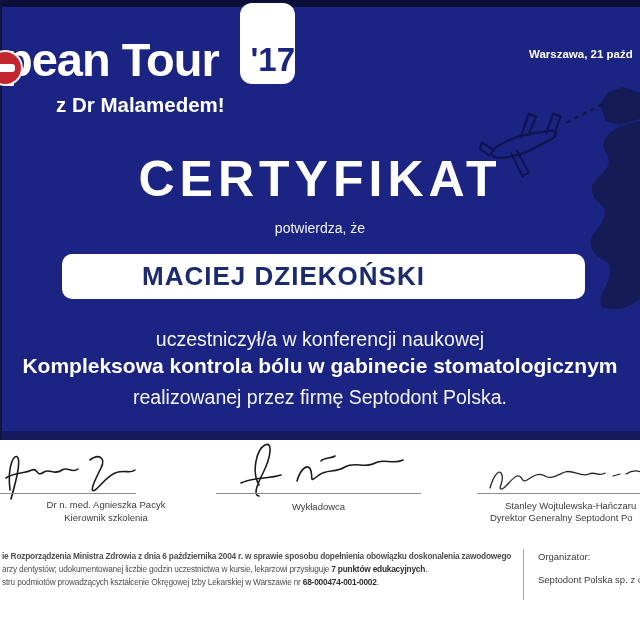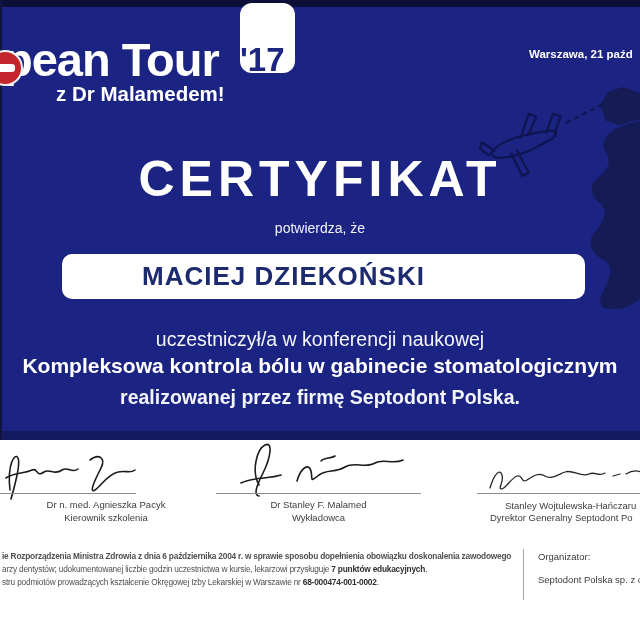--- a/index.html
+++ b/index.html
@@ -6,45 +6,45 @@
   #page{position:relative;width:640px;height:640px;overflow:hidden;background:#ffffff;
         font-family:"Liberation Sans",sans-serif;}
   
   .blue-area{position:absolute;left:0;top:0;width:640px;height:440px;box-sizing:border-box;
              background:#1b2383;border-bottom:9px solid #141a5e;}
   .scan-edge-top{position:absolute;left:0;top:0;width:640px;height:7px;background:#0c1038;z-index:1;}
   .scan-edge-left{position:absolute;left:0;top:0;width:2px;height:440px;background:#10153f;z-index:1;}
   
   .brand-title{position:absolute;left:4px;top:32px;color:#ffffff;font-size:47px;font-weight:800;
                letter-spacing:-1px;white-space:nowrap;z-index:2;}
-  .brand-sub{position:absolute;left:56px;top:82px;color:#ffffff;font-size:20.5px;font-weight:700;
+  .brand-sub{position:absolute;left:56px;top:93px;color:#ffffff;font-size:20.5px;font-weight:700;
              white-space:nowrap;z-index:2;}
-  .badge-17{position:absolute;left:240px;top:3px;width:55px;height:70px;background:#ffffff;
-            border-radius:12px;z-index:2;text-align:left;}
+  .badge-17{position:absolute;left:240px;top:3px;width:55px;height:81px;background:#ffffff;
+            border-radius:12px;z-index:2;text-align:right;}
   .badge-17 span{display:block;margin-top:38px;color:#1c2680;font-size:33px;font-weight:800;}
   .logo-circle{position:absolute;left:-11px;top:52px;width:32px;height:32px;border-radius:50%;
                background:#c4262e;box-shadow:0 0 0 2px #f2f2f2;z-index:3;}
   .logo-band{position:absolute;left:6px;top:12px;width:20px;height:8px;background:#ffffff;border-radius:3px;}
   .date-loc{position:absolute;left:529px;top:48px;color:#ffffff;font-size:11.5px;font-weight:700;
             white-space:nowrap;z-index:2;}
   
   .artwork{position:absolute;left:470px;top:85px;width:170px;height:235px;z-index:0;}
   
   .cert-title{position:absolute;left:0;top:150px;width:640px;text-align:center;color:#ffffff;
               font-size:50px;font-weight:700;letter-spacing:5px;z-index:2;}
   .confirms{position:absolute;left:0;top:220px;width:640px;text-align:center;color:#f2f3fa;
             font-size:14px;font-weight:500;z-index:2;}
   .name-box{position:absolute;left:62px;top:254px;width:523px;height:45px;background:#ffffff;
             border-radius:10px;z-index:2;text-align:center;box-sizing:border-box;padding-right:80px;}
   .name-box span{display:block;line-height:45px;color:#1c2a70;font-size:26px;font-weight:800;
                  letter-spacing:1px;white-space:nowrap;}
   .body-line{position:absolute;left:0;width:640px;text-align:center;color:#f4f5fb;z-index:2;white-space:nowrap;}
   .body-1{top:328px;font-size:19.5px;font-weight:400;}
   .body-2{top:354px;font-size:21px;font-weight:800;color:#ffffff;}
-  .body-3{top:386px;font-size:19.5px;font-weight:700;}
+  .body-3{top:386px;font-size:19.5px;font-weight:400;}
   
   .sig-line{position:absolute;top:493px;height:1px;background:#8d8d8d;}
   .sig-line-1{left:0;width:136px;}
   .sig-line-2{left:216px;width:205px;}
   .sig-line-3{left:477px;width:163px;}
   .sig-svg{position:absolute;}
   .sig-name{position:absolute;font-size:9.5px;color:#3c3c3c;white-space:nowrap;}
   .sig-role{position:absolute;font-size:9.5px;color:#3c3c3c;white-space:nowrap;}
   .sig-block-1{left:0;top:499px;width:136px;text-align:center;padding-left:38px;}
   .sig-block-2{left:216px;top:499px;width:205px;text-align:center;}
@@ -130,21 +130,20 @@
 
   <div class="sig-line sig-line-1"></div>
   <div class="sig-line sig-line-2"></div>
   <div class="sig-line sig-line-3"></div>
 
   <div class="sig-block-1">
     <span class="sig-name">Dr n. med. Agnieszka Pacyk</span>
     <span class="sig-role">Kierownik szkolenia</span>
   </div>
   <div class="sig-block-2">
-    <span class="sig-name">Dr Stanley F. Malamed</span>
     <span class="sig-role">Wykładowca</span>
   </div>
   <div class="sig-name sig-name-3">Stanley Wojtulewska-Hańczaru</div>
   <div class="sig-role sig-role-3">Dyrektor Generalny Septodont Po</div>
 
   <div class="legal-line legal-1">ie Rozporządzenia Ministra Zdrowia z dnia 6 października 2004 r. w sprawie sposobu dopełnienia obowiązku doskonalenia zawodowego</div>
   <div class="legal-line legal-2"><span>arzy dentystów; udokumentowanej liczbie godzin uczestnictwa w kursie, lekarzowi przysługuje </span><b>7 punktów edukacyjnych</b><span>.</span></div>
   <div class="legal-line legal-3"><span>stru podmiotów prowadzących kształcenie Okręgowej Izby Lekarskiej w Warszawie nr </span><b>68-000474-001-0002</b><span>.</span></div>
 
   <div class="org-divider"></div>

